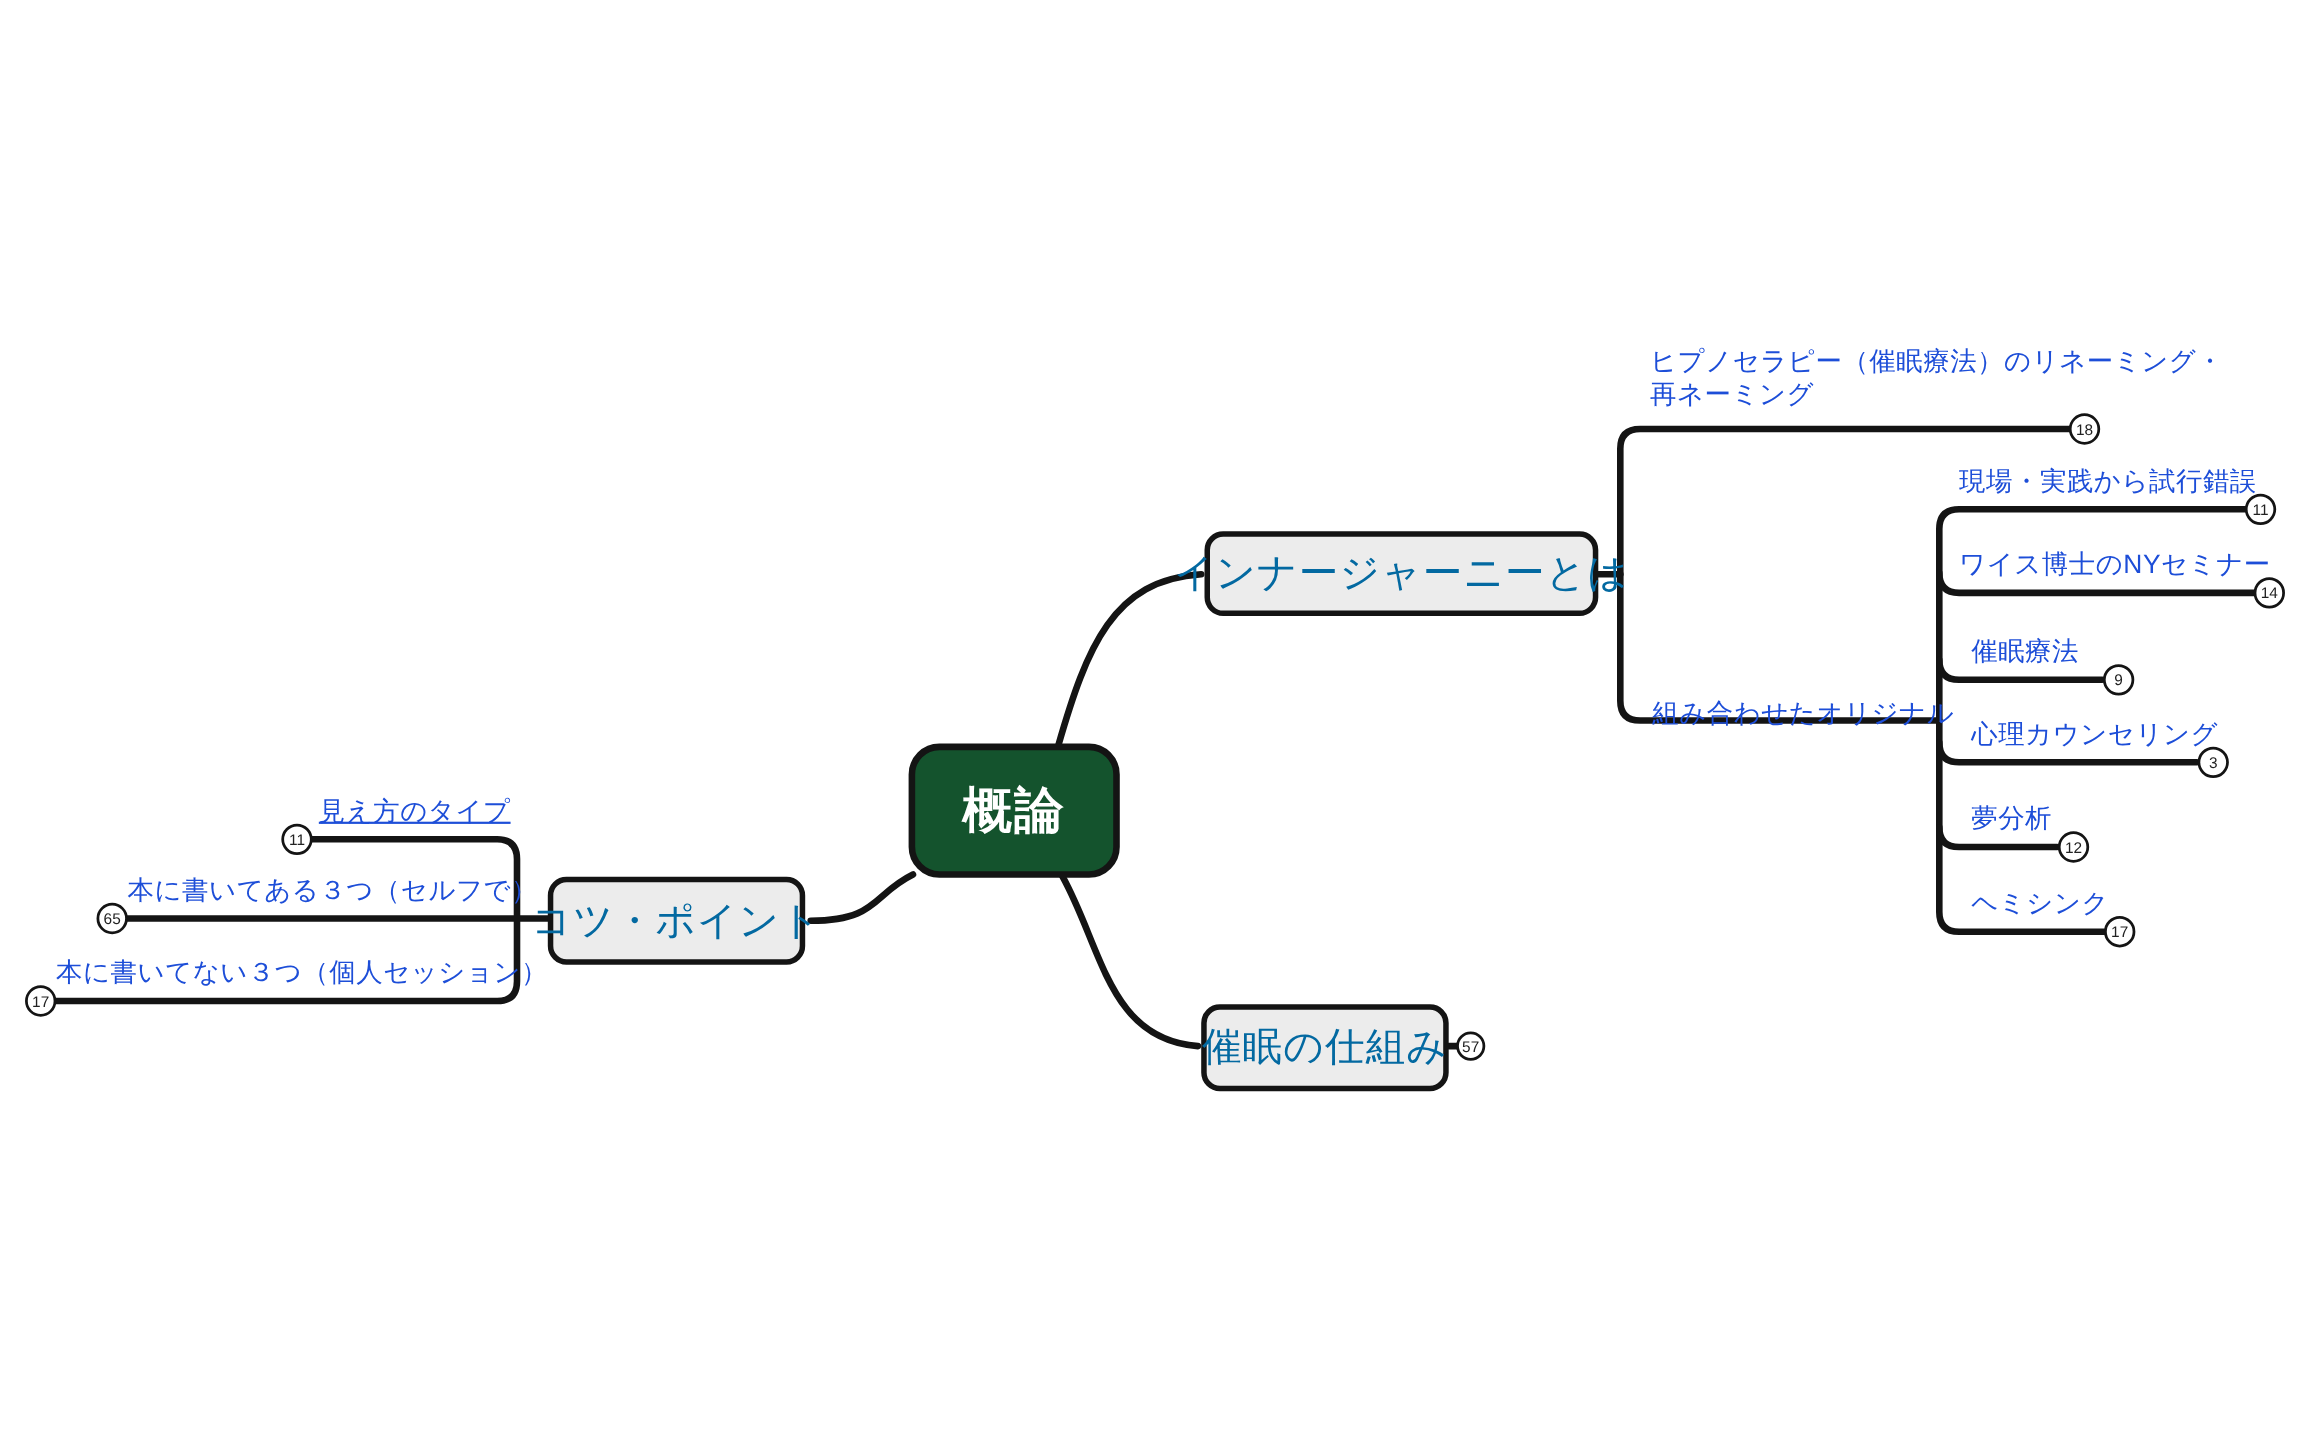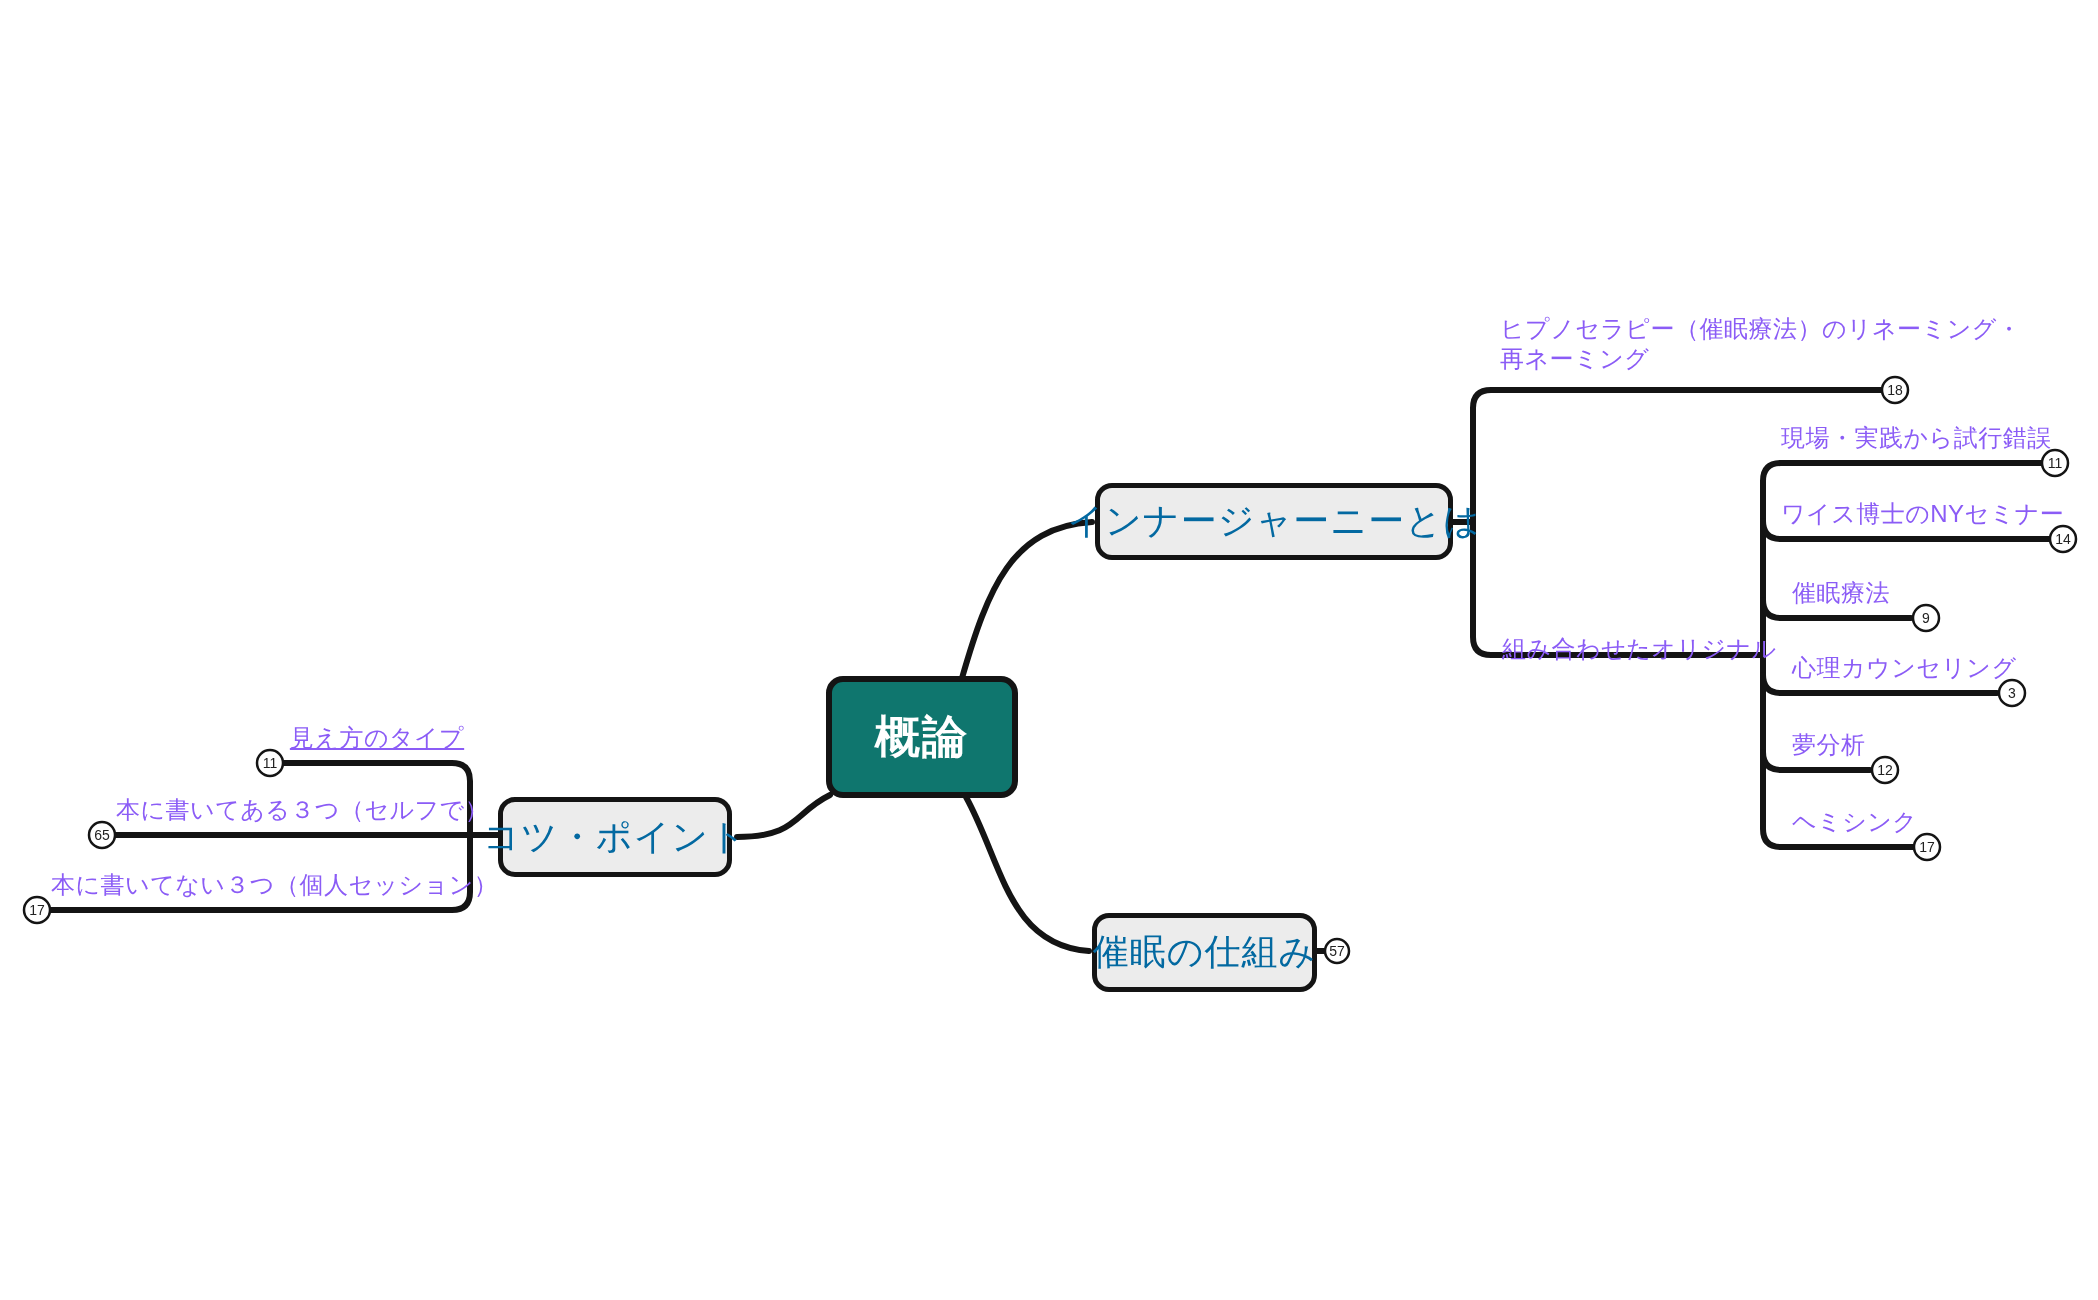--- a/index.html
+++ b/index.html
@@ -29,31 +29,31 @@
     color: #0369a1;
     display: flex;
     align-items: center;
     justify-content: center;
     font-size: 36px;
     letter-spacing: 1px;
     white-space: nowrap;
   }
   .node.root {
     border-width: 6px;
-    border-radius: 17px;
-    background: #0f766e;
+    border-radius: 28px;
+    background: #14532d;
     color: #ffffff;
     font-size: 45px;
     font-weight: bold;
     letter-spacing: 2px;
   }
   .leaf-label {
     position: absolute;
     font-size: 24px;
-    color: #8b5cf6;
+    color: #1d4ed8;
     letter-spacing: 0.5px;
     white-space: nowrap;
     text-align: center;
     line-height: 30px;
     height: 30px;
   }
   .leaf-label.left-align { text-align: left; }
   .badge-text {
     font-size: 14px;
     fill: #222222;

